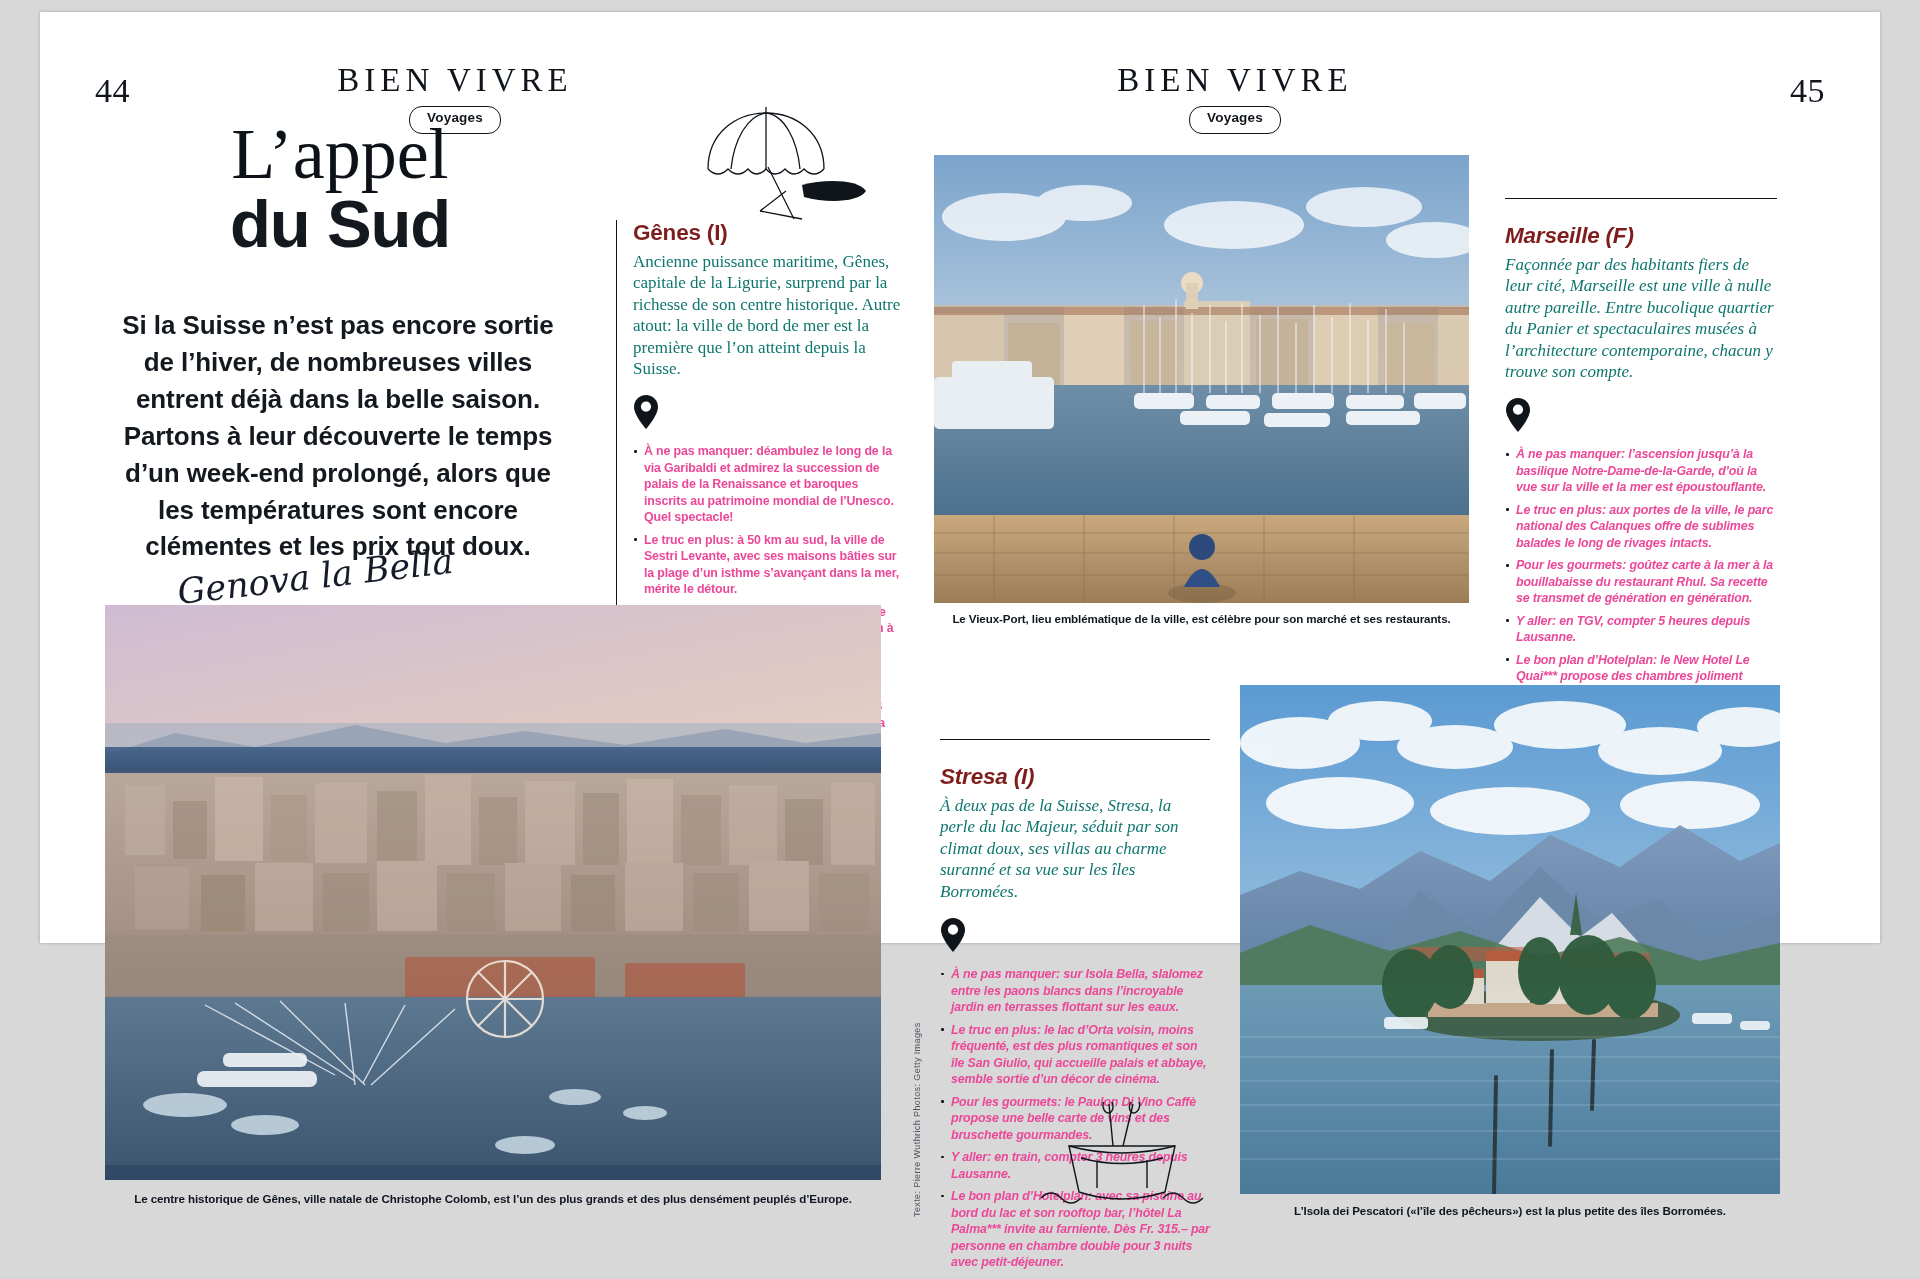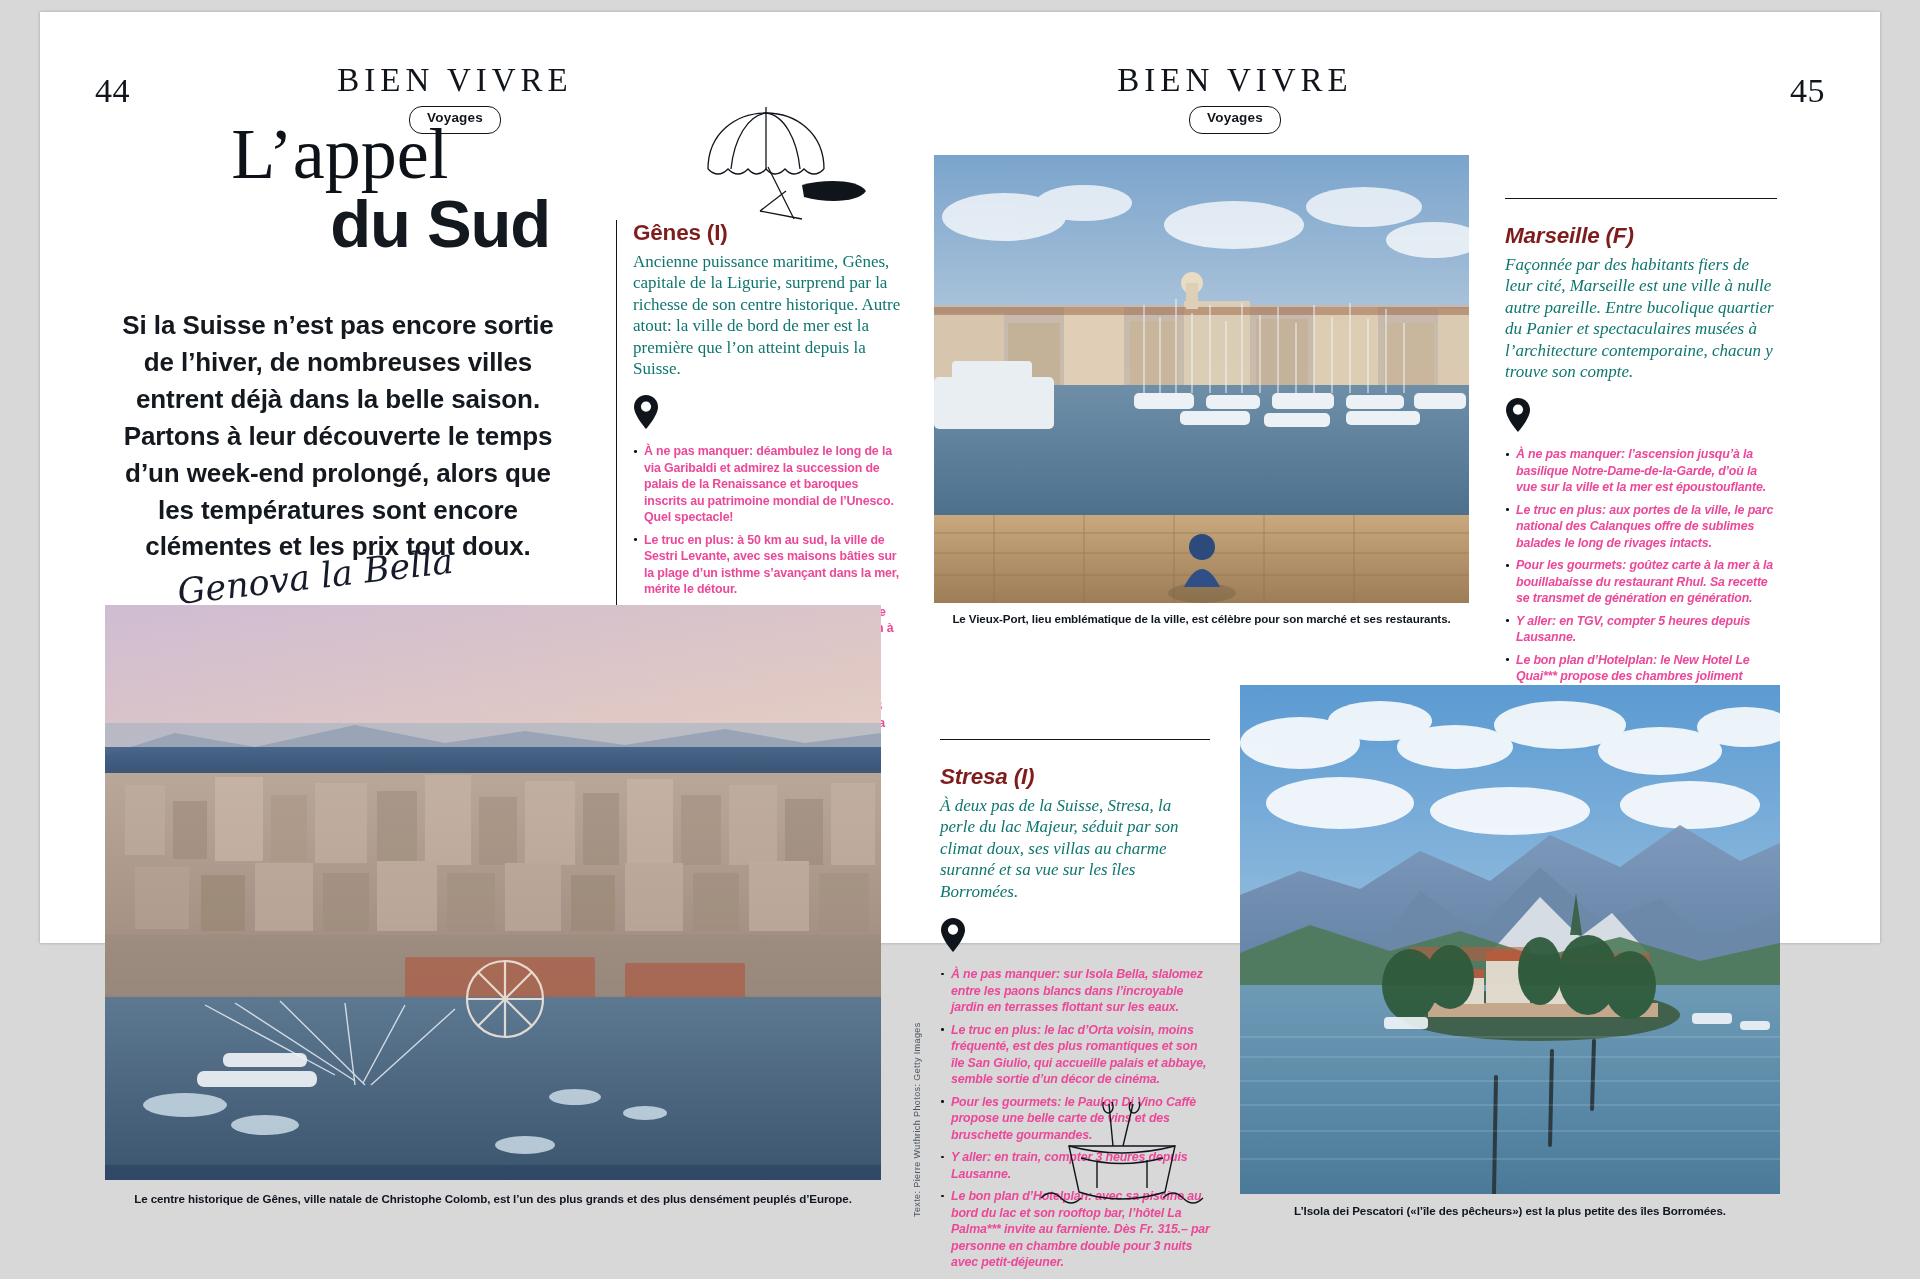--- a/index.html
+++ b/index.html
@@ -43,21 +43,21 @@
   .runhead-right{left:1035px;}
 
   
   .headline{position:absolute;left:90px;top:108px;width:420px;text-align:center;}
   .headline .l1{
     font-family:"Liberation Serif", serif;
     font-size:72px;line-height:.95;color:#0d1218;font-weight:400;
   }
   .headline .l2{
     font-size:67px;line-height:1.02;color:#14191f;font-weight:700;
-    letter-spacing:-1.2px;margin-top:2px;text-align:right;
+    letter-spacing:-1.2px;margin-top:2px;
   }
   .standfirst{
     position:absolute;left:78px;top:295px;width:440px;
     text-align:center;font-size:26px;line-height:1.42;
     font-weight:700;color:#14191f;letter-spacing:-.1px;
   }
 
   
   .script{
     position:absolute;left:140px;top:560px;

